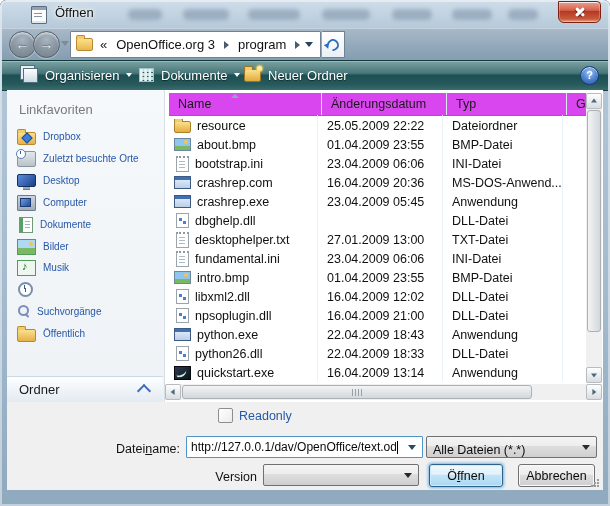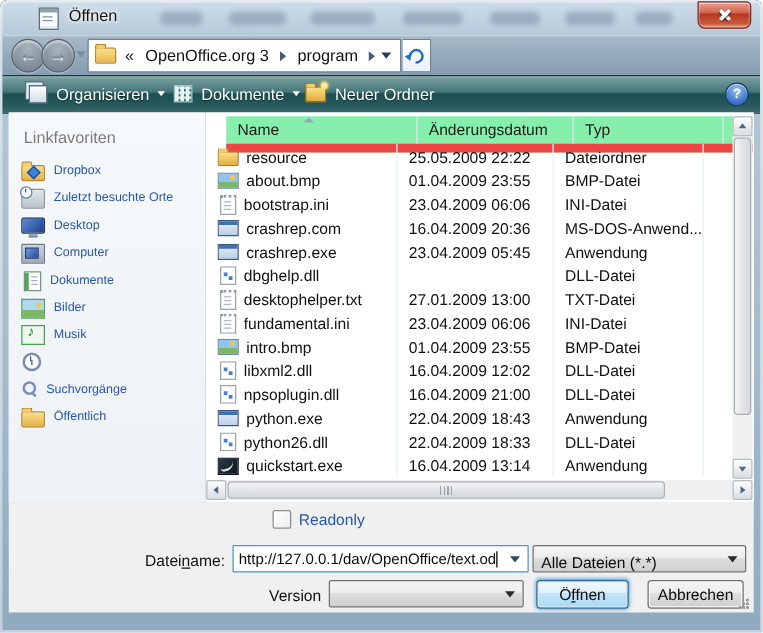--- a/index.html
+++ b/index.html
@@ -102,21 +102,21 @@
   .s-clock::after{content:"";position:absolute;left:4px;top:1px;width:1px;height:4px;background:#2a5aa0;box-shadow:1px 3px 0 #2a5aa0;}
   .s-search{width:13px;height:13px;}
   .s-search::before{content:"";position:absolute;left:1px;top:0;width:7px;height:7px;border:2px solid #7b8db8;border-radius:50%;background:#eef3fa;}
   .s-search::after{content:"";position:absolute;left:9px;top:8px;width:2px;height:5px;background:#7b8db8;transform:rotate(-45deg);border-radius:1px;}
   .sbfooter{position:absolute;left:0;top:286px;width:156px;height:25px;cursor:pointer;
     background:linear-gradient(180deg,#fdfeff,#e3eaf1);border-top:1px solid #cfd9e2;display:flex;align-items:center;}
   .sbfooter .lbl{margin-left:12px;font-size:13px;color:#1b1b1b;}
   .chvup{position:absolute;right:14px;top:9px;width:8px;height:8px;border-left:2px solid #3f6cc0;border-top:2px solid #3f6cc0;transform:rotate(45deg);}
   
   .filelist{position:absolute;left:165px;top:90px;width:438px;height:312px;background:#fff;}
-  .lheader{position:absolute;left:16px;top:3px;width:421px;height:22px;background:#86efac;border-bottom:7px solid #ef4444;}
+  .lheader{position:absolute;left:4px;top:3px;width:421px;height:22px;background:#d946ef;border-bottom:1px solid #ef4444;}
   .hcell{position:absolute;top:0;height:22px;font-size:12.5px;color:#1a1a1a;display:flex;align-items:center;padding-left:9px;cursor:pointer;
     border-right:1px solid #dce6ee;box-sizing:border-box;}
   .sortup{position:absolute;left:62px;top:1px;width:0;height:0;border-left:4px solid transparent;border-right:4px solid transparent;border-bottom:4px solid #90a8bd;}
   .gridline{position:absolute;top:25px;width:1px;height:266px;background:#eaf1f7;}
   .rowsarea{position:absolute;left:0;top:26px;width:418px;height:266px;}
   .frow{position:absolute;left:0;width:418px;height:19px;display:flex;align-items:center;cursor:pointer;font-size:12.5px;color:#101010;}
   .c-name{position:absolute;left:9px;width:140px;display:flex;align-items:center;white-space:nowrap;overflow:hidden;}
   .c-date{position:absolute;left:162px;white-space:nowrap;}
   .c-type{position:absolute;left:287px;white-space:nowrap;overflow:hidden;width:118px;}
   .fic{flex:none;width:15px;height:13px;position:relative;margin-right:6px;}
@@ -286,20 +286,24 @@
         </div>
         <div class="sbitem" style="top: 211px;">
           <span class="sic s-search"></span>
           <span class="lbl">Suchvorgänge</span>
         </div>
         <div class="sbitem" style="top: 233px;">
           <span class="sic s-folder"></span>
           <span class="lbl">Öffentlich</span>
         </div>
       </div>
+    <div class="sbfooter">
+      <span class="lbl">Ordner</span>
+      <span class="chvup"></span>
+    </div>
   </div>
 
   <div class="filelist">
     <div class="lheader">
       <div class="hcell" style="left:0;width:153px">
         <span>Name</span>
         <span class="sortup"></span>
       </div>
       <div class="hcell" style="left:153px;width:125px">
         <span>Änderungsdatum</span>

